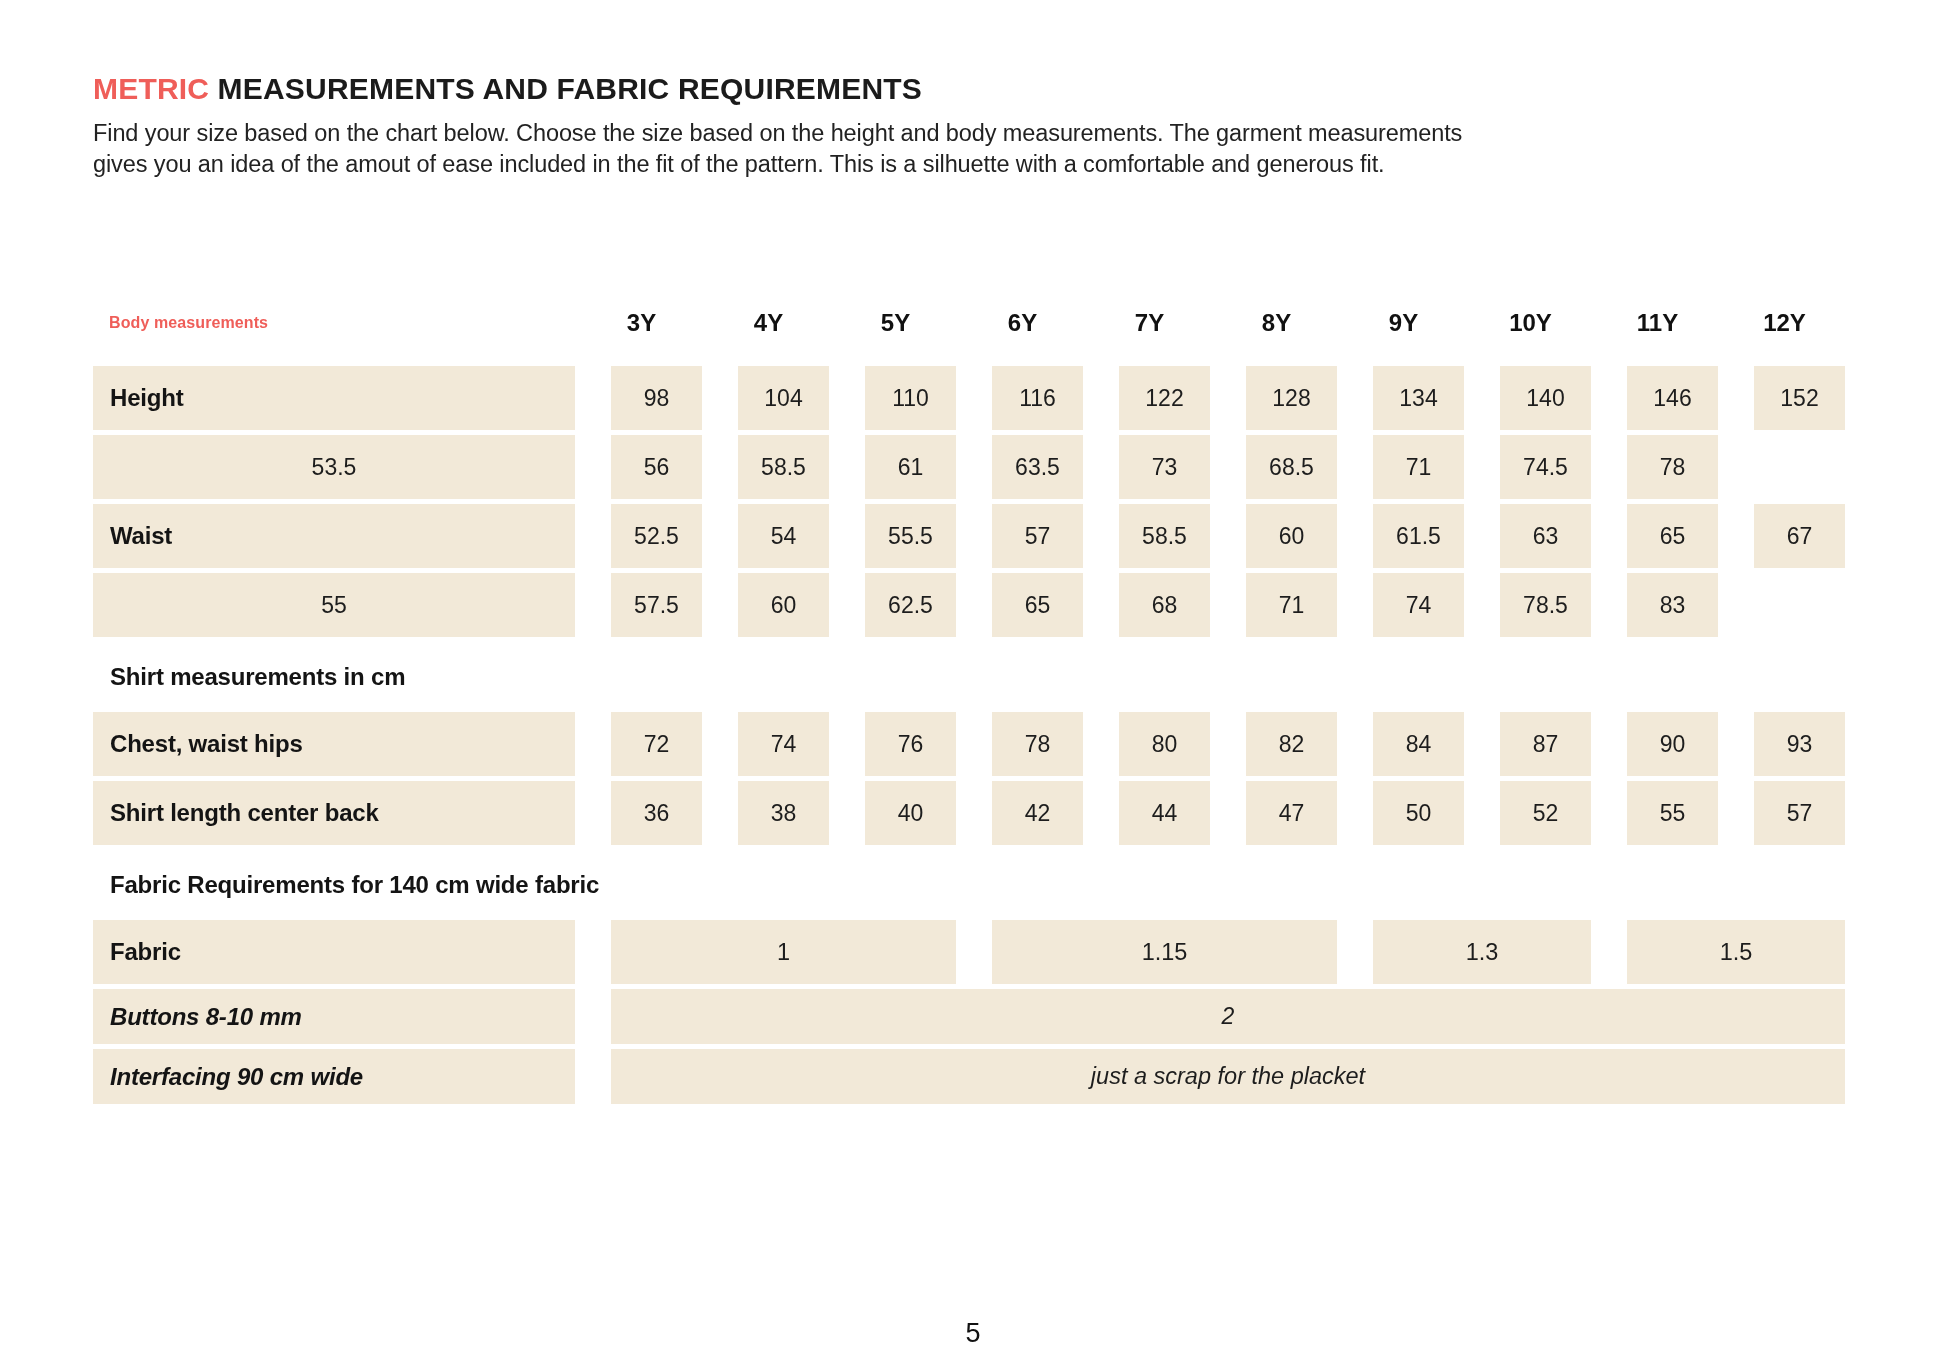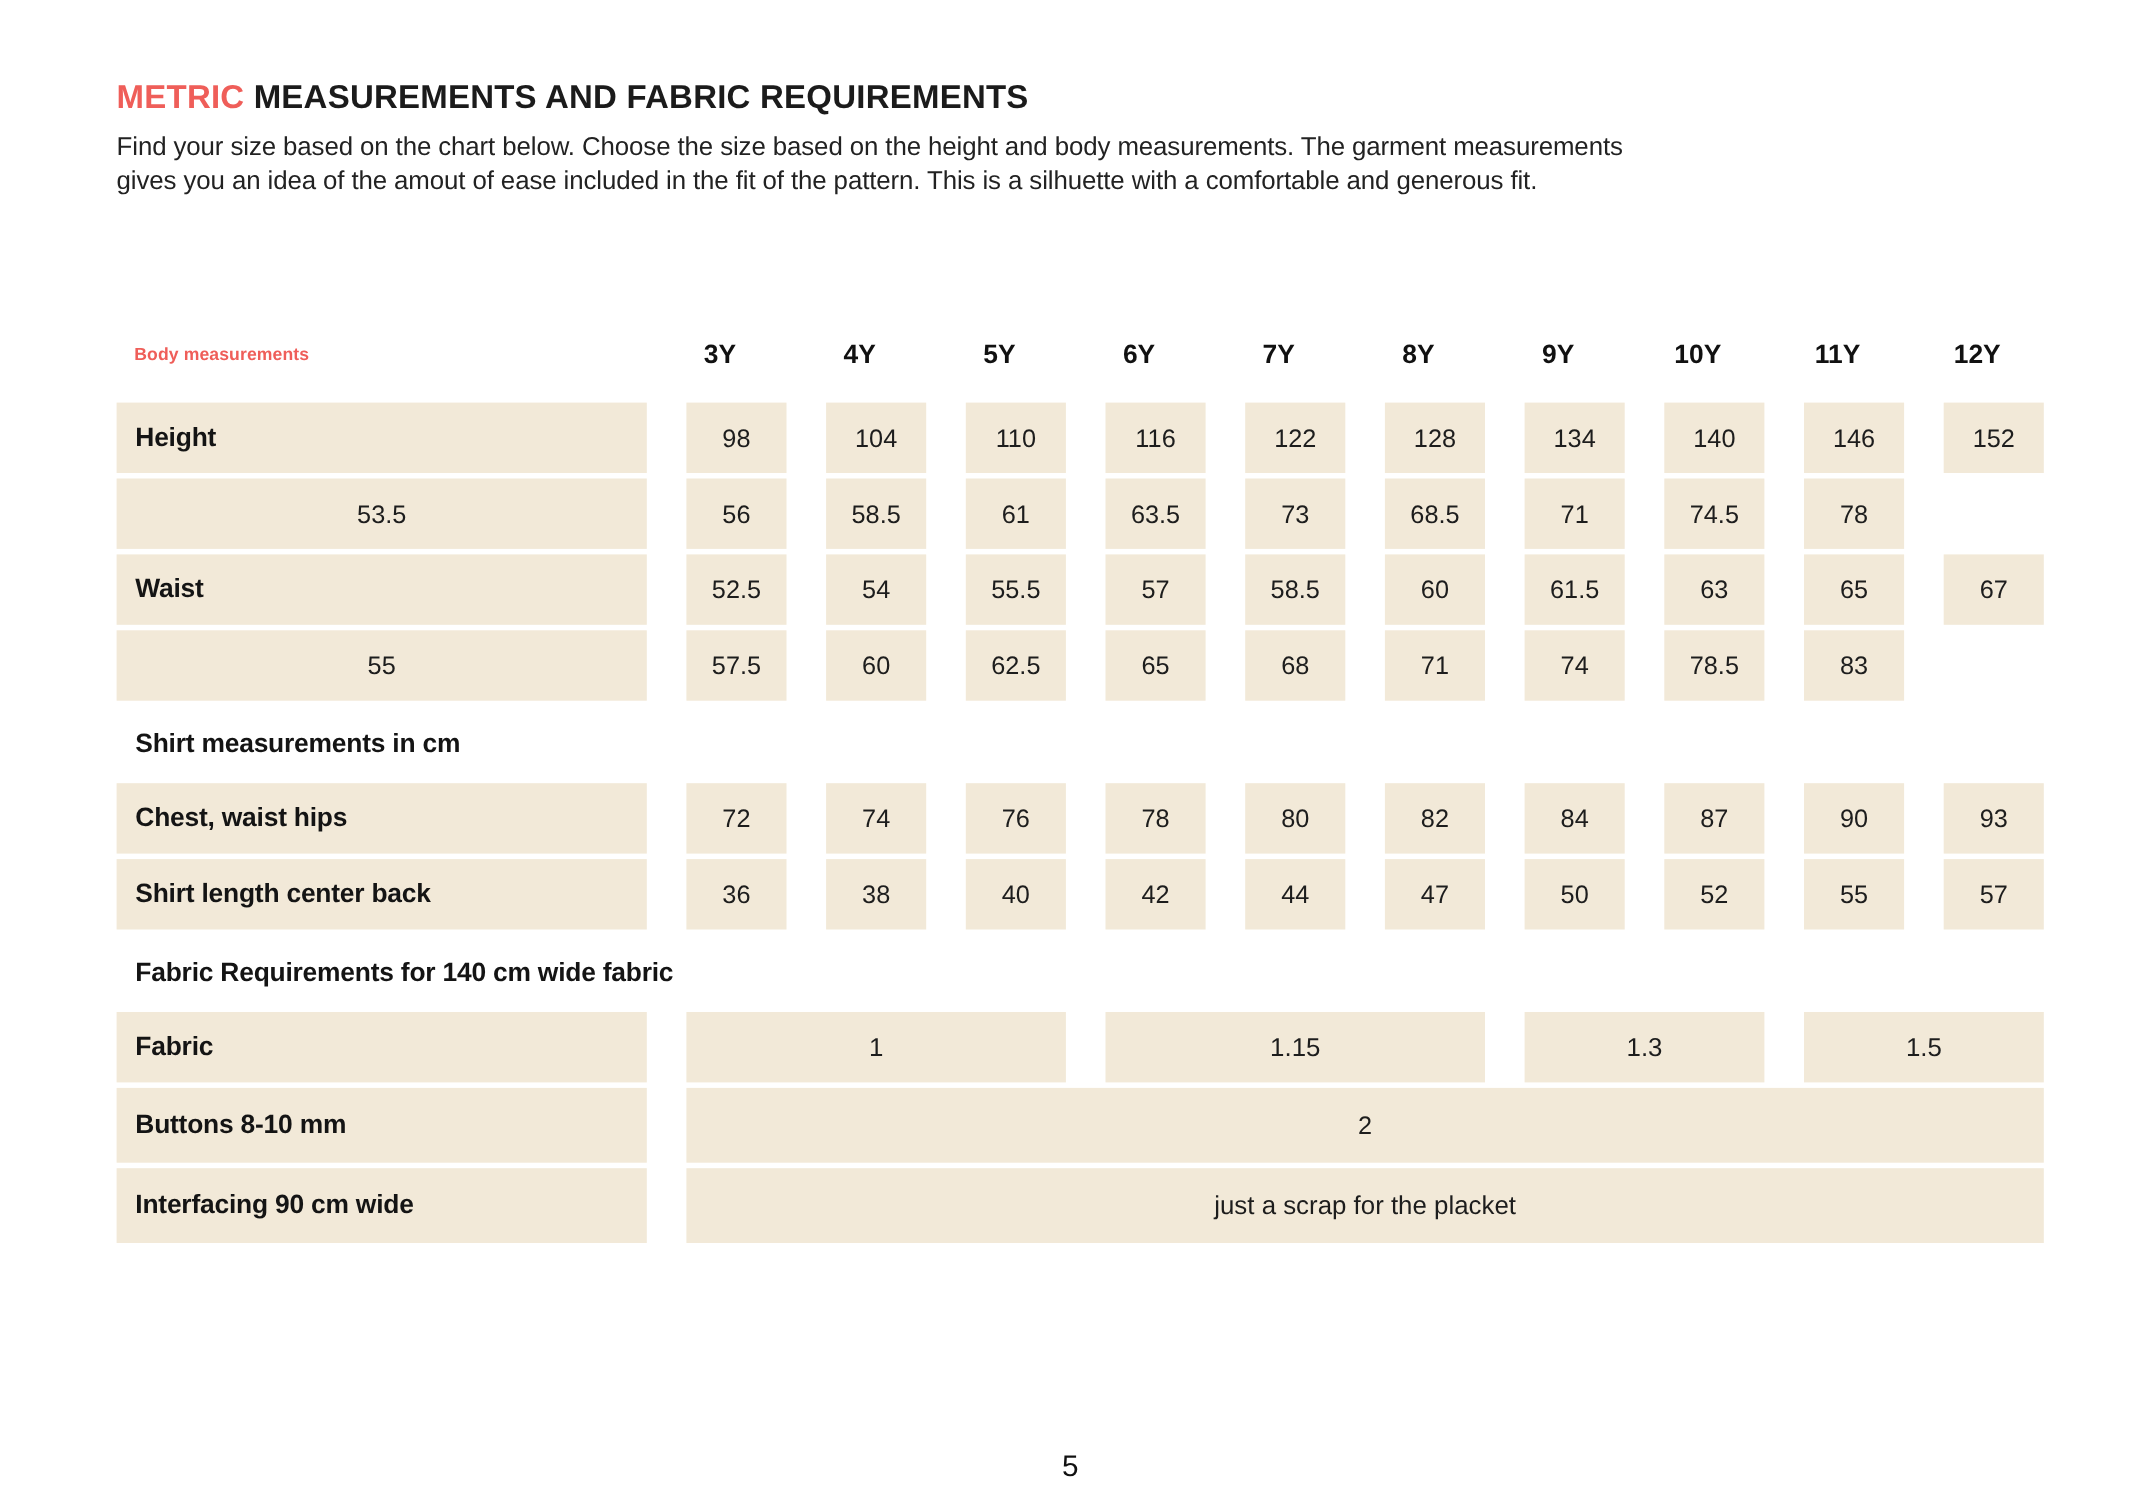--- a/index.html
+++ b/index.html
@@ -4,21 +4,21 @@
 <style>
   * { margin: 0; padding: 0; box-sizing: border-box; }
   html, body { background: #ffffff; }
   body {
     width: 1946px; height: 1372px;
     position: relative;
     font-family: "Liberation Sans", sans-serif;
     color: #161616;
     overflow: hidden;
   }
-  .content { position: absolute; left: 106px; top: 72px; width: 1752px; }
+  .content { position: absolute; left: 93px; top: 72px; width: 1752px; }
 
   .doc-title { font-size: 30px; font-weight: 700; letter-spacing: 0.2px; color: #1b1b1b; }
   .doc-title .accent { color: #ef5e59; margin-right: 0.28em; }
 
   .intro { margin-top: 12px; font-size: 23.5px; line-height: 31px; color: #222222; letter-spacing: -0.1px; }
 
   .table-wrap { margin-top: 118px; }
   .grid {
     display: grid;
     grid-template-columns: 482px repeat(10, 1fr);
@@ -35,21 +35,21 @@
   .cell { background: #f2e9d8; height: 64px; display: flex; align-items: center; }
   .label-cell { padding-left: 17px; font-size: 24px; font-weight: 700; color: #141414; letter-spacing: -0.2px; }
   .val { justify-content: center; font-size: 23px; font-weight: 400; color: #1d1d1d; }
 
   .section-heading {
     font-size: 24px; font-weight: 700; color: #141414;
     padding-left: 17px; margin-top: 26px; margin-bottom: 21px;
     letter-spacing: -0.2px;
   }
 
-  .tall { height: 68px; }
+  .tall { height: 55px; font-style: italic; }
   .span3 { grid-column: span 3; }
   .span2 { grid-column: span 2; }
   .span10 { grid-column: span 10; }
   .fab-val { font-size: 23.5px; }
 
   .page-number {
     position: absolute; top: 1318px; left: 0; width: 1946px;
     text-align: center; font-size: 27px; color: #111111;
   }
 </style>

